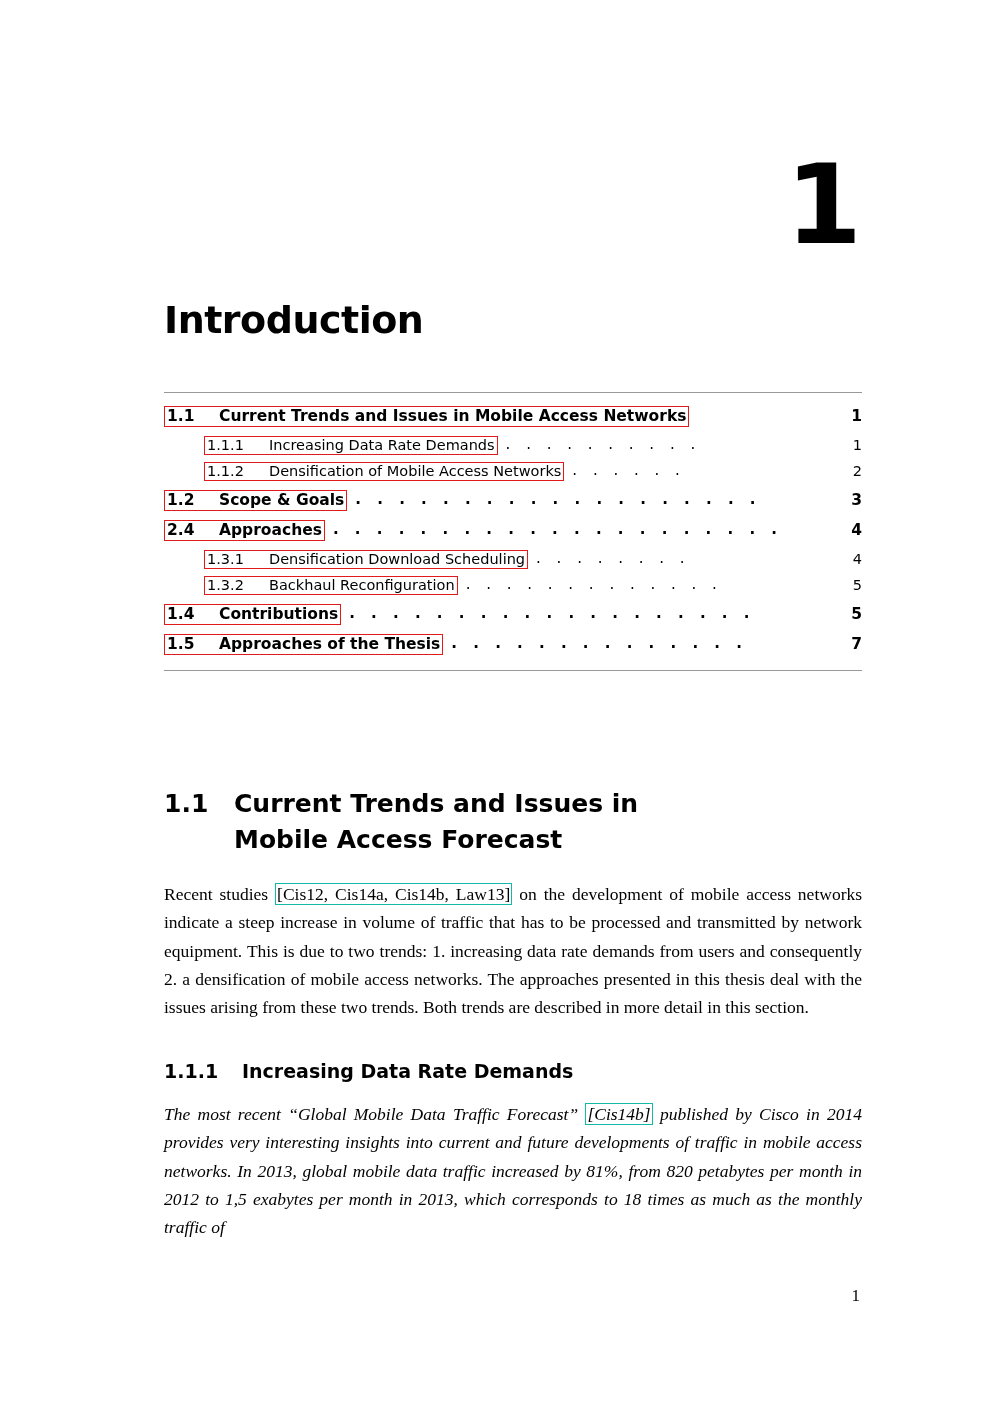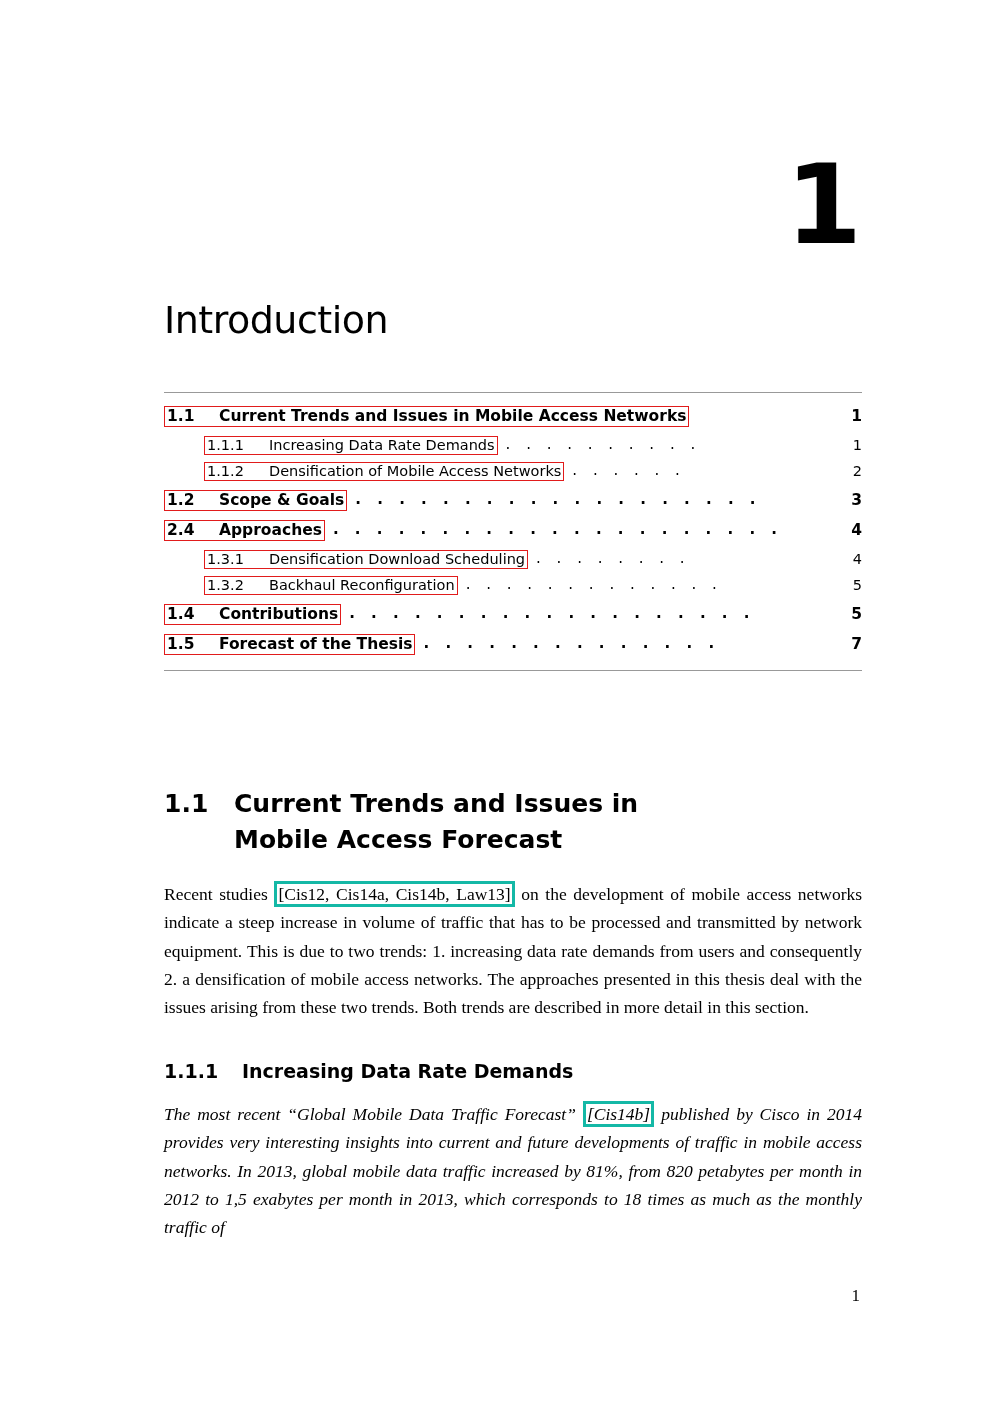--- a/index.html
+++ b/index.html
@@ -25,21 +25,21 @@
     font-weight: bold;
     font-size: 110px;
     line-height: 1;
     letter-spacing: -2px;
   }
   .chapter-title {
     position: absolute;
     top: 298px;
     left: 164px;
     font-family: "DejaVu Sans", sans-serif;
-    font-weight: normal;
+    font-weight: bold;
     font-size: 38px;
     letter-spacing: -0.5px;
   }
   .toc {
     position: absolute;
     top: 392px;
     left: 164px;
     width: 698px;
   }
   .toc-rule {
@@ -136,21 +136,21 @@
     left: 164px;
     width: 698px;
     font-family: "Liberation Serif", serif;
     font-size: 17.5px;
     line-height: 1.62;
     text-align: justify;
   }
   #para-1 { top: 880px; }
   #para-2 { top: 1100px; font-style: italic; }
   .cite {
-    border: 3px solid #14b8a6;
+    border: 1px solid #14b8a6;
     padding: 0 1px;
     color: #000;
     white-space: nowrap;
     margin-top: 24px;
   }
   .folio {
     position: absolute;
     right: 140px;
     top: 1286px;
     font-family: "Liberation Serif", serif;
@@ -228,21 +228,21 @@
       <div class="toc-row level1">
         <span class="toc-link">
           <span class="toc-num">1.4</span><span>Contributions</span>
         </span>
         <span class="toc-dots">. . . . . . . . . . . . . . . . . . .</span>
         <span class="toc-page">5</span>
       </div>
 
       <div class="toc-row level1">
         <span class="toc-link">
-          <span class="toc-num">1.5</span><span>Forecast of the Thesis</span>
+          <span class="toc-num">1.5</span><span>Approaches of the Thesis</span>
         </span>
         <span class="toc-dots">. . . . . . . . . . . . . .</span>
         <span class="toc-page">7</span>
       </div>
 
     </div>
     <hr class="toc-rule">
   </div>
 
   <div class="section-head" id="sec-1-1">

